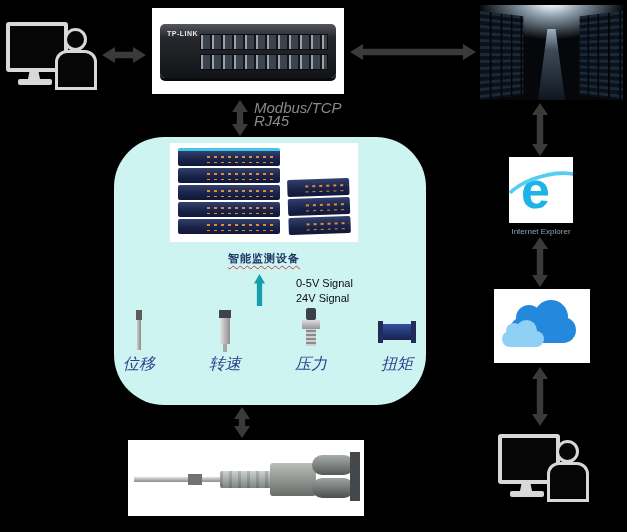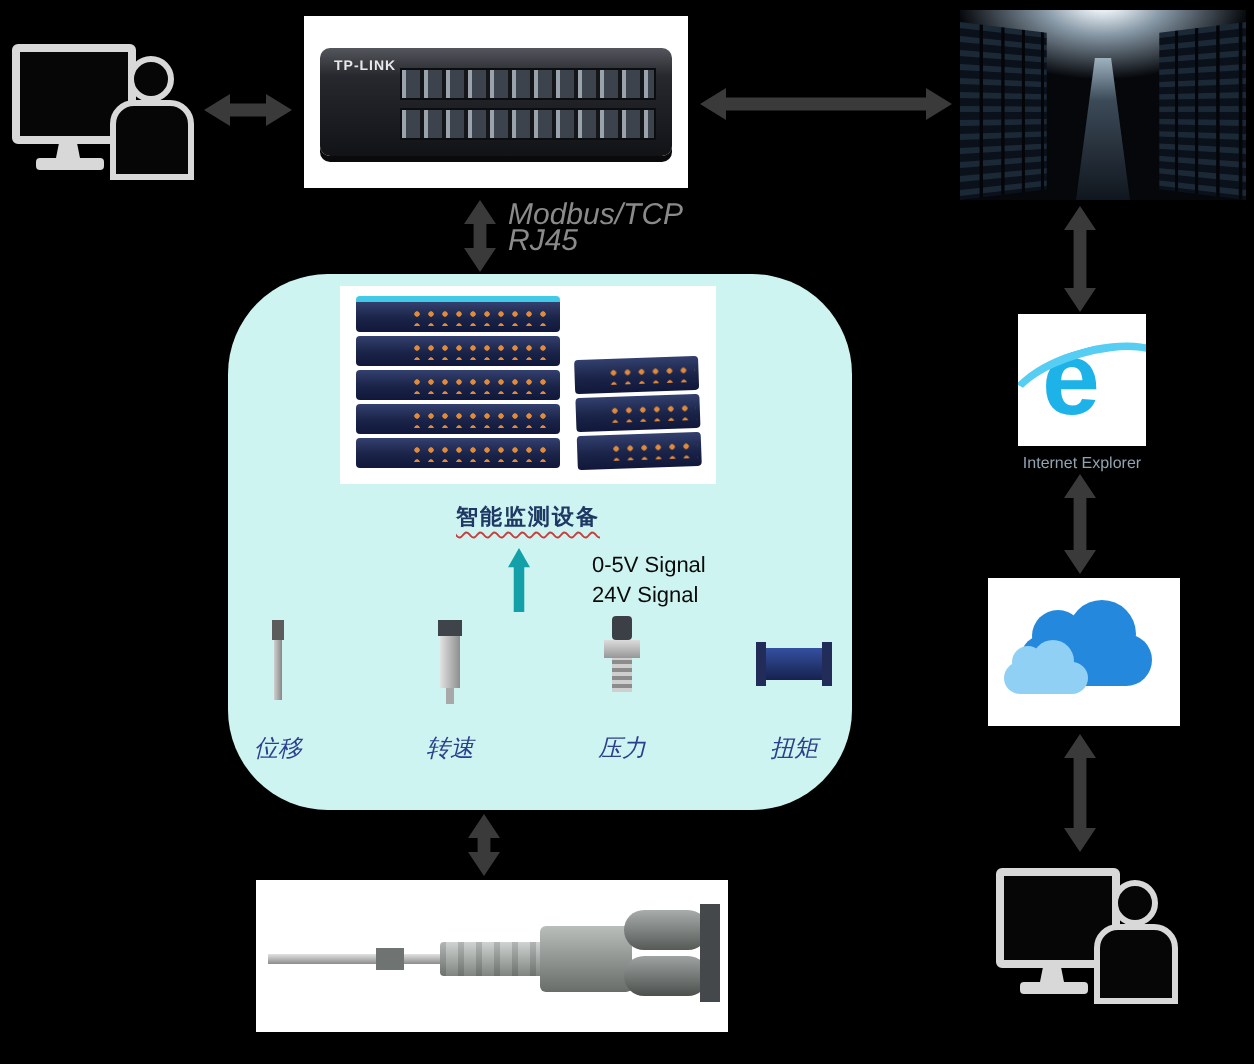--- a/index.html
+++ b/index.html
@@ -86,21 +86,21 @@
   .sig-text{margin-left:7px;font-size:11px;line-height:15px;color:#0a0a0a;}
 
   .uplink{position:absolute;left:254px;top:101px;color:#8a8a8a;font-size:15px;
         font-style:italic;line-height:13px;}
 
   
   .sensors{position:absolute;left:120px;top:308px;width:296px;display:flex;justify-content:space-between;}
   .sensor{width:38px;display:flex;flex-direction:column;align-items:center;}
   .simg{position:relative;width:38px;height:46px;}
   .simg div{position:absolute;}
-  .slabel{margin-top:12px;font-size:12px;font-style:italic;color:#2b3f8c;white-space:nowrap;}
+  .slabel{margin-top:0;font-size:16px;font-style:italic;color:#2b3f8c;white-space:nowrap;}
   
   .s1 .a{left:16px;top:2px;width:6px;height:10px;background:#5c5c5c;}
   .s1 .b{left:17px;top:12px;width:4px;height:30px;background:linear-gradient(90deg,#cfcfcf,#878787);}
   
   .s2 .a{left:13px;top:2px;width:12px;height:8px;background:#3f434a;}
   .s2 .b{left:14px;top:10px;width:10px;height:26px;background:linear-gradient(90deg,#e2e2e2,#8e8e8e);}
   .s2 .c{left:17px;top:36px;width:4px;height:8px;background:#a8a8a8;}
   
   .s3 .a{left:14px;top:0;width:10px;height:12px;background:#3c4046;border-radius:2px;}
   .s3 .b{left:10px;top:12px;width:18px;height:9px;background:linear-gradient(#dcdcdc,#979797);}

